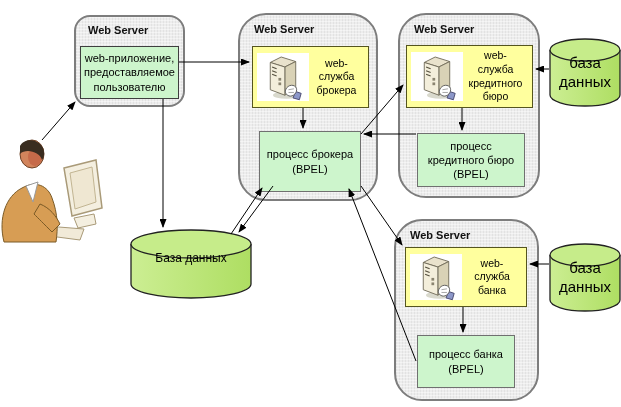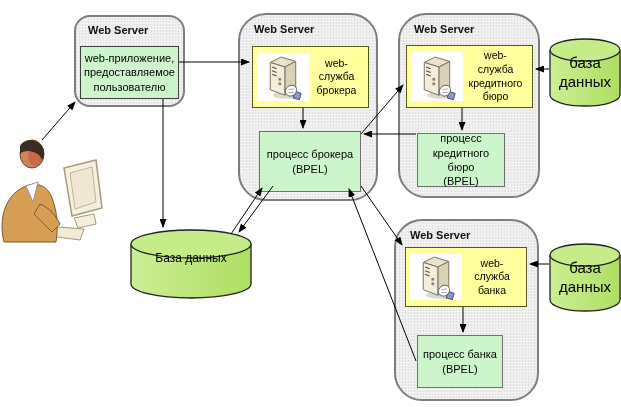--- a/index.html
+++ b/index.html
@@ -105,21 +105,21 @@
         <path d="M26,38 C30,33 37,35 37,40 C37,45 31,49 27,46 C24,44 24,41 26,38 Z" fill="#ffffff" stroke="#555555"></path>
         <path d="M28,40 L34,39 M28,43 L34,43" stroke="#888888" stroke-width="0.8"></path>
       </svg>
     </span>
     <span class="txt">web-
 служба
 кредитного
 бюро</span>
   </div>
 
-  <div class="box green" style="left:417px;top:133px;width:88px;height:54px">
+  <div class="box green" style="left:417px;top:133px;width:108px;height:54px">
     <span class="txt">процесс
 кредитного бюро
 (BPEL)</span>
   </div>
 
   <div class="box yellow svc" style="left:405px;top:247px;width:122px;height:60px">
     <span class="patch">
       <svg width="40" height="48" viewBox="0 0 44 52">
         <ellipse cx="26" cy="46" rx="15" ry="4" fill="#d9d9cd"></ellipse>
         <path d="M8,10 L20,4 L36,9 L24,15 Z" fill="#e9e2cc" stroke="#6f6a58"></path>
@@ -131,21 +131,21 @@
         <path d="M36,42 L42,44 L40,51 L33,49 Z" fill="#8c97c9" stroke="#44446a"></path>
         <path d="M26,38 C30,33 37,35 37,40 C37,45 31,49 27,46 C24,44 24,41 26,38 Z" fill="#ffffff" stroke="#555555"></path>
         <path d="M28,40 L34,39 M28,43 L34,43" stroke="#888888" stroke-width="0.8"></path>
       </svg>
     </span>
     <span class="txt">web-
 служба
 банка</span>
   </div>
 
-  <div class="box green" style="left:417px;top:335px;width:86px;height:53px">
+  <div class="box green" style="left:417px;top:335px;width:98px;height:53px">
     <span class="txt">процесс банка
 (BPEL)</span>
   </div>
 
   <svg class="cyl" style="left:128px;top:228px" width="126" height="72" viewBox="0 0 126 72">
     <defs>
       <linearGradient id="dbg1" x1="0" y1="0" x2="1" y2="0">
         <stop offset="0" stop-color="#ccee93"></stop>
           <stop offset="1" stop-color="#aede62"></stop>
       </linearGradient>

